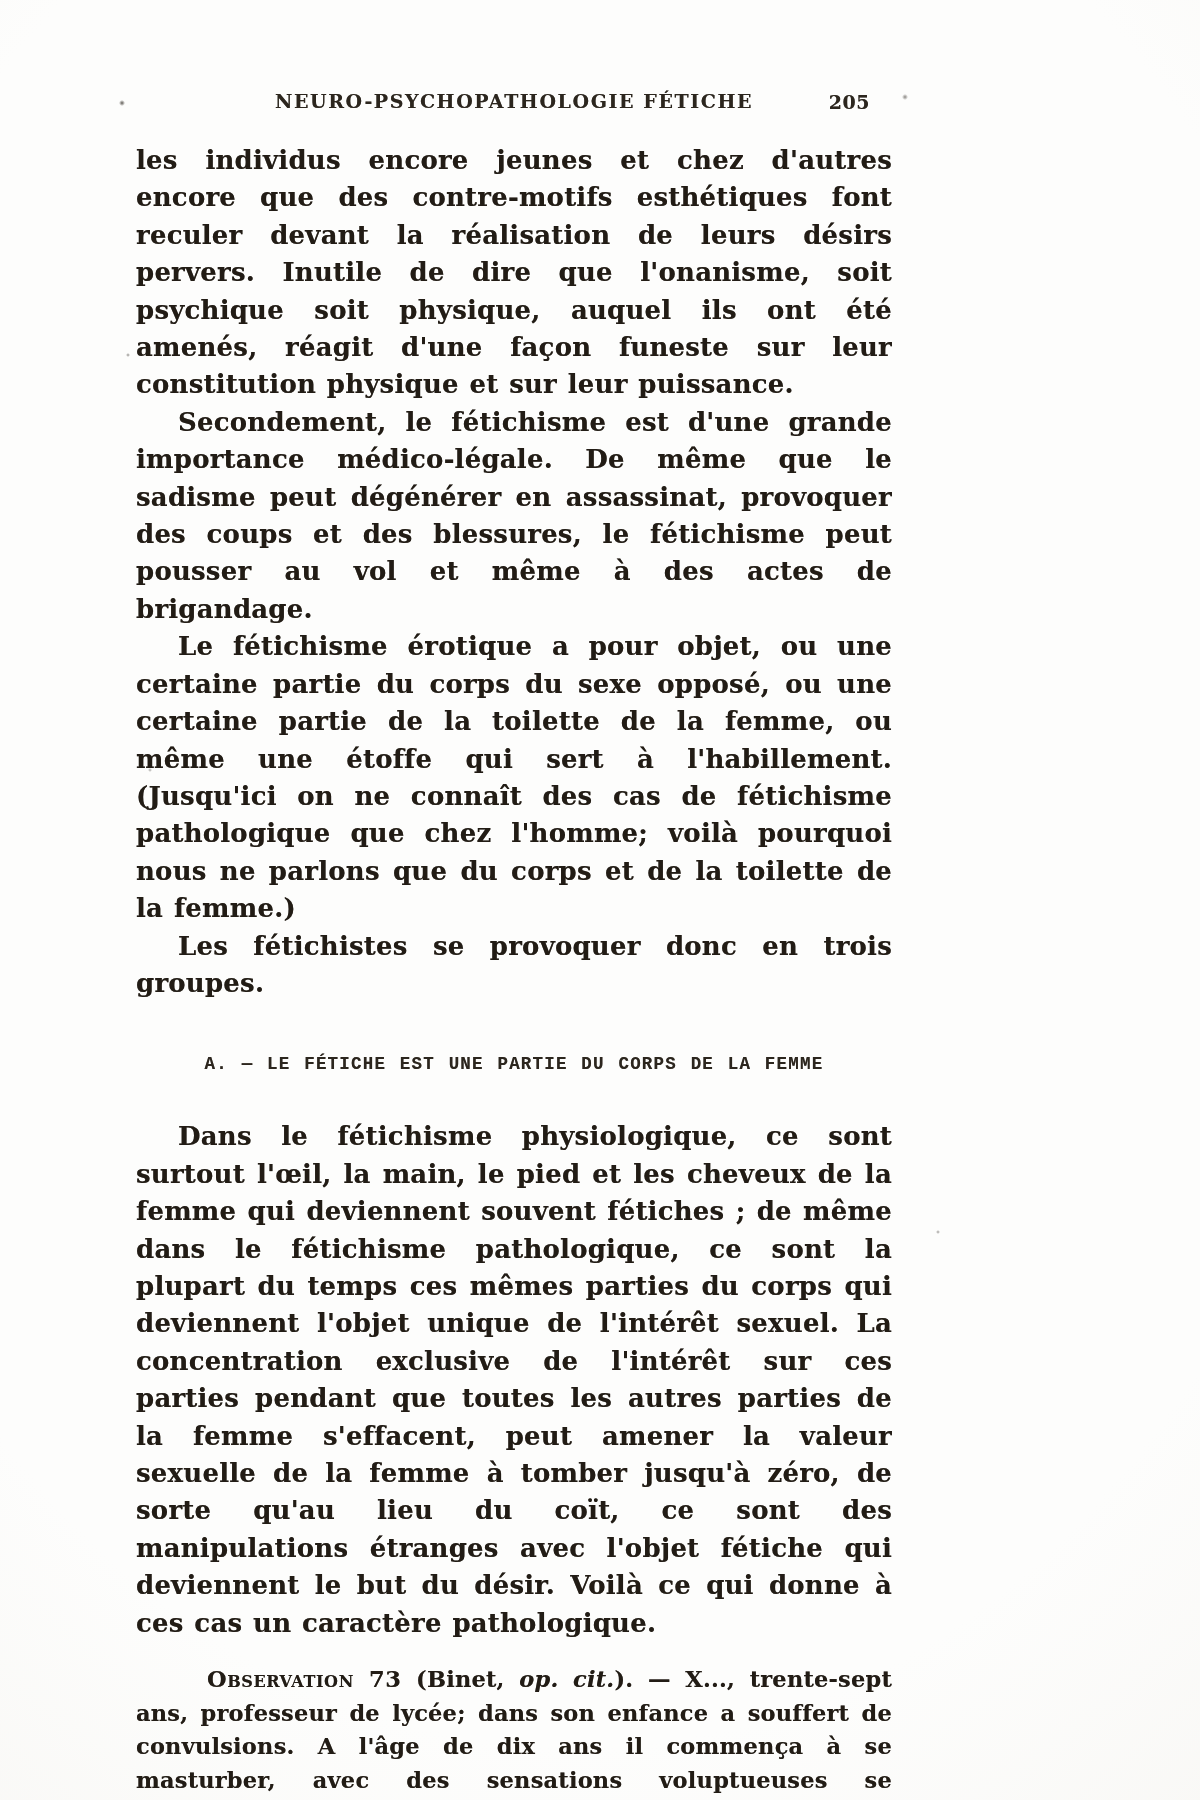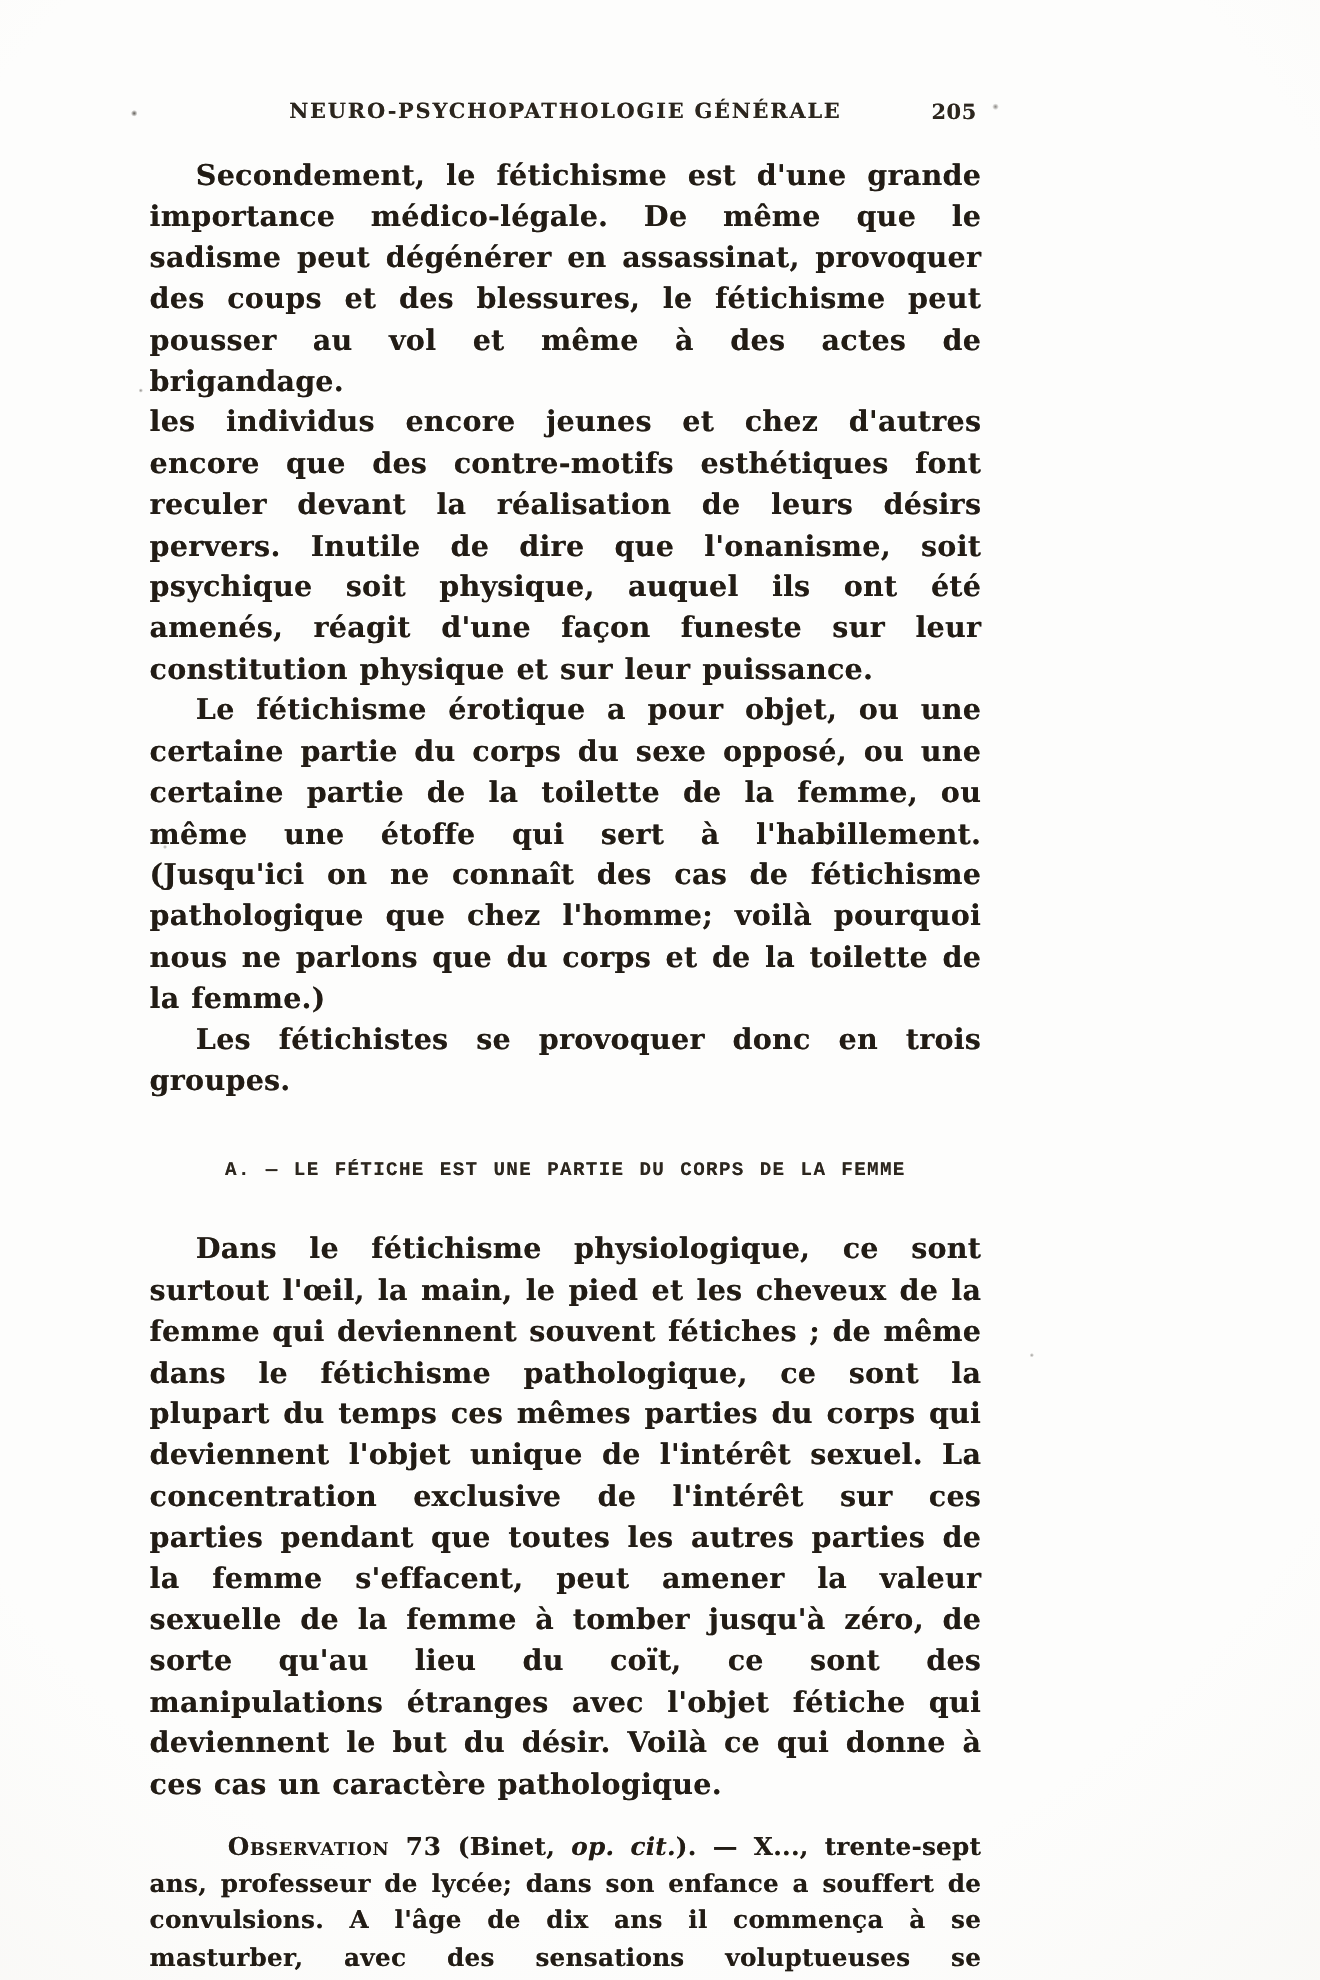--- a/index.html
+++ b/index.html
@@ -34,21 +34,21 @@
     text-align: center;
     font-size: 19px;
     font-weight: 700;
     letter-spacing: 1.6px;
     color: #2c261e;
     margin: 0 0 30px 0;
     text-shadow: 0 0 .4px rgba(30,24,16,.5);
   }
   .page-num {
     position: absolute;
-    right: 4px;
+    right: 22px;
     top: 1px;
     letter-spacing: .5px;
     margin-left: 40px;
   }
   .para {
     margin: 0;
     font-size: 26px;
     line-height: 37.4px;
     font-weight: 700;
     text-align: justify;
@@ -78,27 +78,27 @@
   .obs-label { font-variant: small-caps; letter-spacing: .6px; margin-left: 41px; }
   .obs-cite { font-style: italic; }
 </style>
 </head>
 <body>
 
 <div class="scan-page">
   <div class="text-column">
 
     <header class="running-head">
-      <span>NEURO-PSYCHOPATHOLOGIE GÉNÉRALE</span>
+      <span>NEURO-PSYCHOPATHOLOGIE FÉTICHE</span>
       <span class="page-num">205</span>
     </header>
 
+    <p class="para continued">les individus encore jeunes et chez d'autres encore que des contre-motifs esthétiques font reculer devant la réalisation de leurs désirs pervers. Inutile de dire que l'onanisme, soit psychique soit physique, auquel ils ont été amenés, réagit d'une façon funeste sur leur constitution physique et sur leur puissance.</p>
+
     <p class="para">Secondement, le fétichisme est d'une grande importance médico-légale. De même que le sadisme peut dégénérer en assassinat, provoquer des coups et des blessures, le fétichisme peut pousser au vol et même à des actes de brigandage.</p>
-
-    <p class="para continued">les individus encore jeunes et chez d'autres encore que des contre-motifs esthétiques font reculer devant la réalisation de leurs désirs pervers. Inutile de dire que l'onanisme, soit psychique soit physique, auquel ils ont été amenés, réagit d'une façon funeste sur leur constitution physique et sur leur puissance.</p>
 
     <p class="para">Le fétichisme érotique a pour objet, ou une certaine partie du corps du sexe opposé, ou une certaine partie de la toilette de la femme, ou même une étoffe qui sert à l'habillement. (Jusqu'ici on ne connaît des cas de fétichisme pathologique que chez l'homme; voilà pourquoi nous ne parlons que du corps et de la toilette de la femme.)</p>
 
     <p class="para">Les fétichistes se provoquer donc en trois groupes.</p>
 
     <h2 class="section-heading">A. — LE FÉTICHE EST UNE PARTIE DU CORPS DE LA FEMME</h2>
 
     <p class="para">Dans le fétichisme physiologique, ce sont surtout l'œil, la main, le pied et les cheveux de la femme qui deviennent souvent fétiches ; de même dans le fétichisme pathologique, ce sont la plupart du temps ces mêmes parties du corps qui deviennent l'objet unique de l'intérêt sexuel. La concentration exclusive de l'intérêt sur ces parties pendant que toutes les autres parties de la femme s'effacent, peut amener la valeur sexuelle de la femme à tomber jusqu'à zéro, de sorte qu'au lieu du coït, ce sont des manipulations étranges avec l'objet fétiche qui deviennent le but du désir. Voilà ce qui donne à ces cas un caractère pathologique.</p>
 
     <p class="para observation"><span class="obs-label">Observation 73</span><span> (Binet, </span><span class="obs-cite">op. cit.</span><span>). — X..., trente-sept ans, professeur de lycée; dans son enfance a souffert de convulsions. A l'âge de dix ans il commença à se masturber, avec des sensations voluptueuses se rattachant à des idées bien étranges. Il était enthou-</span></p>

